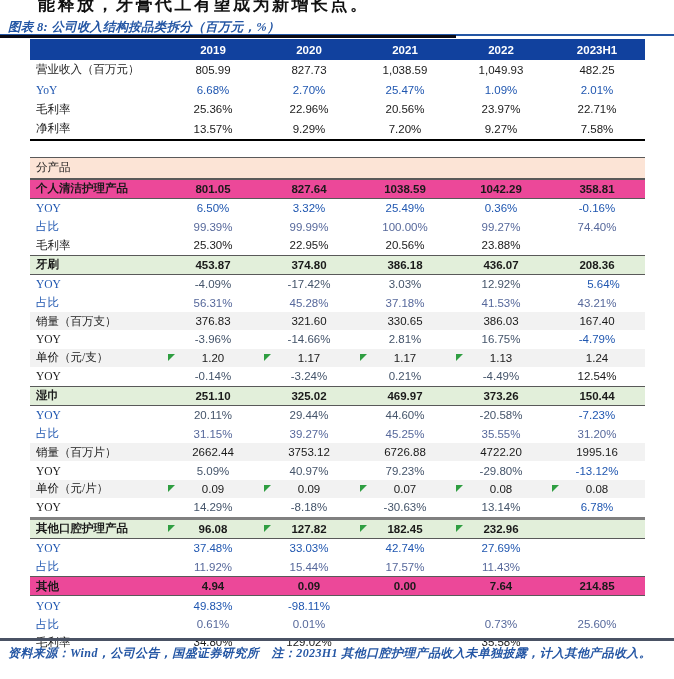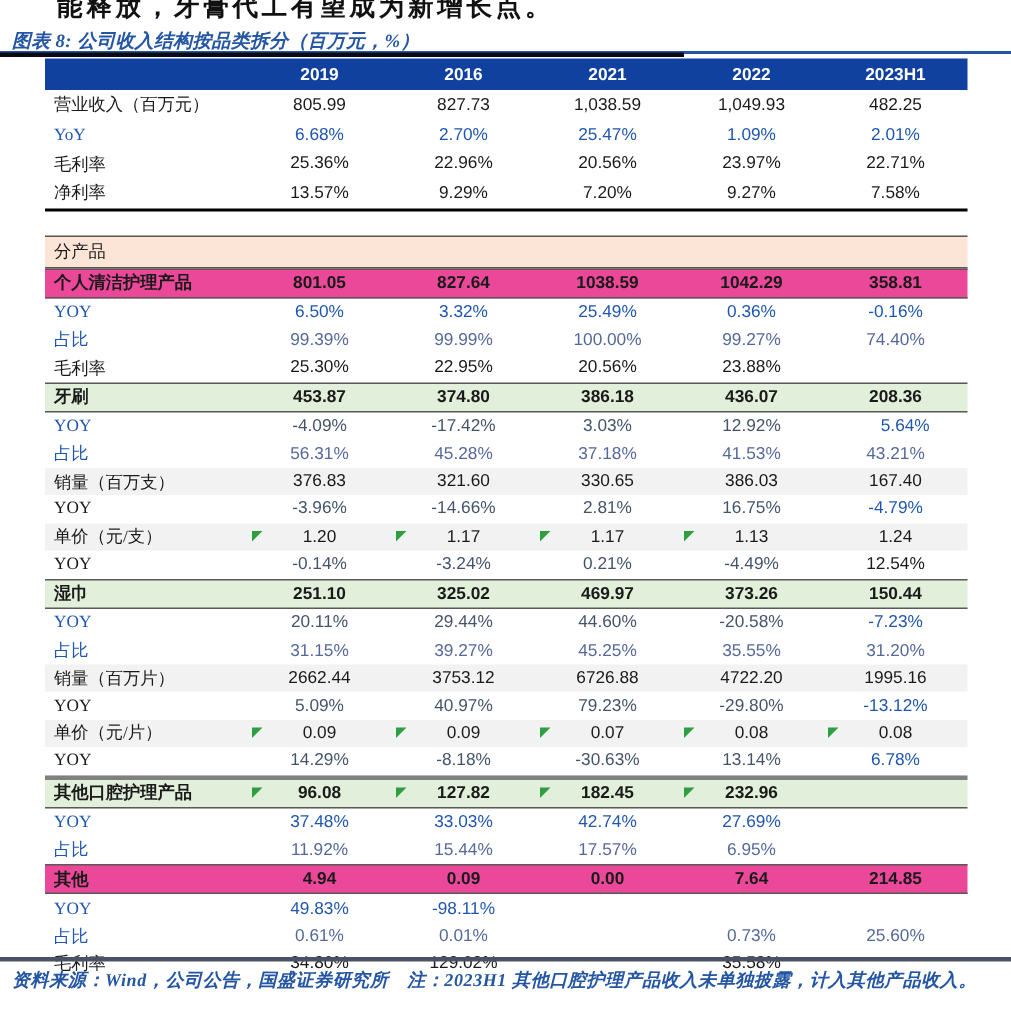--- a/index.html
+++ b/index.html
@@ -65,21 +65,21 @@
 
 <div class="top-text">能释放，牙膏代工有望成为新增长点。</div>
 <div class="caption">图表 8: 公司收入结构按品类拆分（百万元，%）</div>
 <div class="rule-blue"></div>
 <div class="rule-black"></div>
 
 <div class="tbl">
   <div class="thead">
     <div class="tlabel"></div>
     <div class="tcell">2019</div>
-    <div class="tcell">2016</div>
+    <div class="tcell">2020</div>
     <div class="tcell">2021</div>
     <div class="tcell">2022</div>
     <div class="tcell">2023H1</div>
   </div>
 
   <div class="sec1" id="sec1">
       <div class="trow">
         <div class="tlabel" style="color: rgb(26, 26, 26);">营业收入（百万元）</div>
         <div class="tcell"><span style="color: rgb(26, 26, 26);">805.99</span></div>
         <div class="tcell"><span style="color: rgb(26, 26, 26);">827.73</span></div>
@@ -282,21 +282,21 @@
         <div class="tcell"><span style="color: rgb(31, 86, 176);">33.03%</span></div>
         <div class="tcell"><span style="color: rgb(31, 86, 176);">42.74%</span></div>
         <div class="tcell"><span style="color: rgb(31, 86, 176);">27.69%</span></div>
         <div class="tcell"><span style="color: rgb(31, 86, 176);"></span></div>
       </div>
       <div class="trow">
         <div class="tlabel" style="color: rgb(31, 86, 176);">占比</div>
         <div class="tcell"><span style="color: rgb(86, 104, 155);">11.92%</span></div>
         <div class="tcell"><span style="color: rgb(86, 104, 155);">15.44%</span></div>
         <div class="tcell"><span style="color: rgb(86, 104, 155);">17.57%</span></div>
-        <div class="tcell"><span style="color: rgb(86, 104, 155);">6.95%</span></div>
+        <div class="tcell"><span style="color: rgb(86, 104, 155);">11.43%</span></div>
         <div class="tcell"><span style="color: rgb(86, 104, 155);"></span></div>
       </div>
       <div class="trow band-gray bold">
         <div class="tlabel" style="color: rgb(26, 26, 26);">其他</div>
         <div class="tcell"><span style="color: rgb(26, 26, 26);">4.94</span></div>
         <div class="tcell"><span style="color: rgb(26, 26, 26);">0.09</span></div>
         <div class="tcell"><span style="color: rgb(26, 26, 26);">0.00</span></div>
         <div class="tcell"><span style="color: rgb(26, 26, 26);">7.64</span></div>
         <div class="tcell"><span style="color: rgb(26, 26, 26);">214.85</span></div>
       </div>

